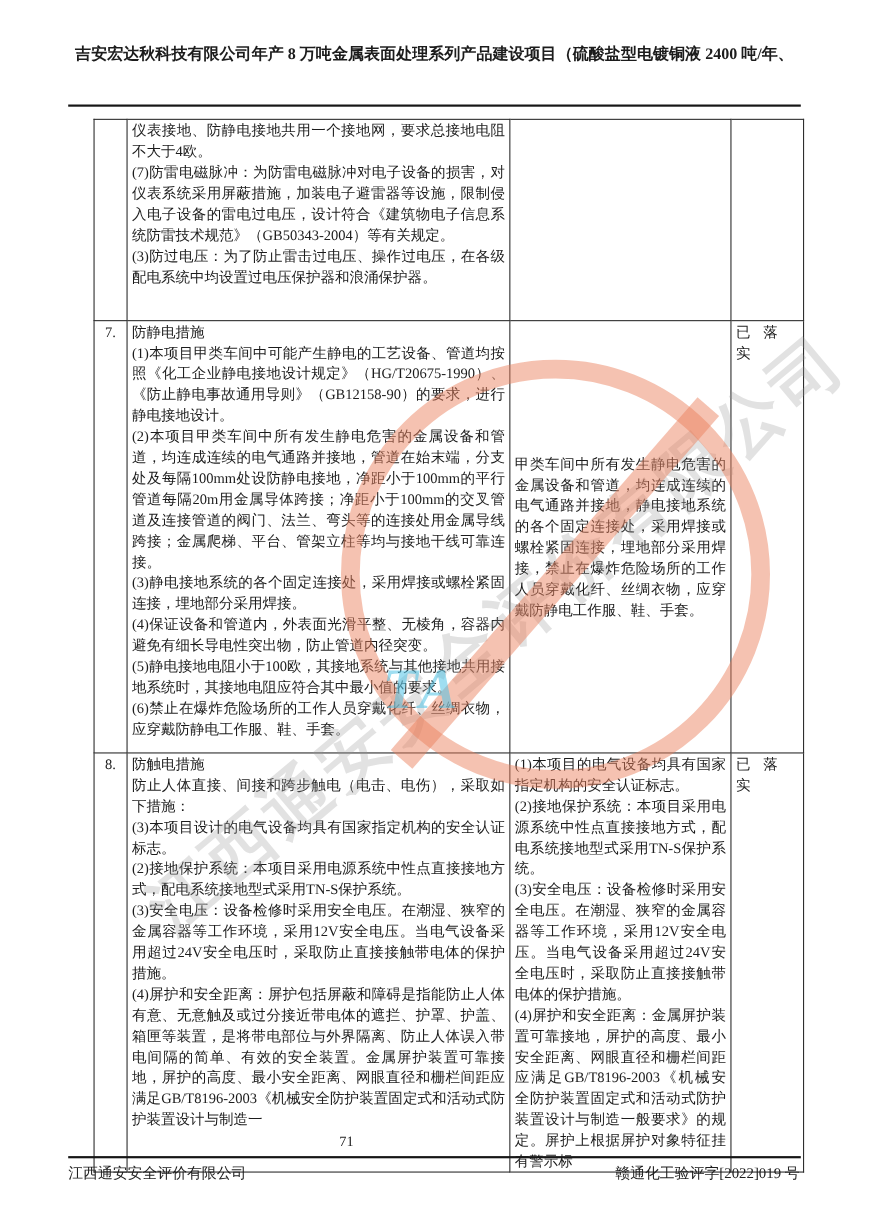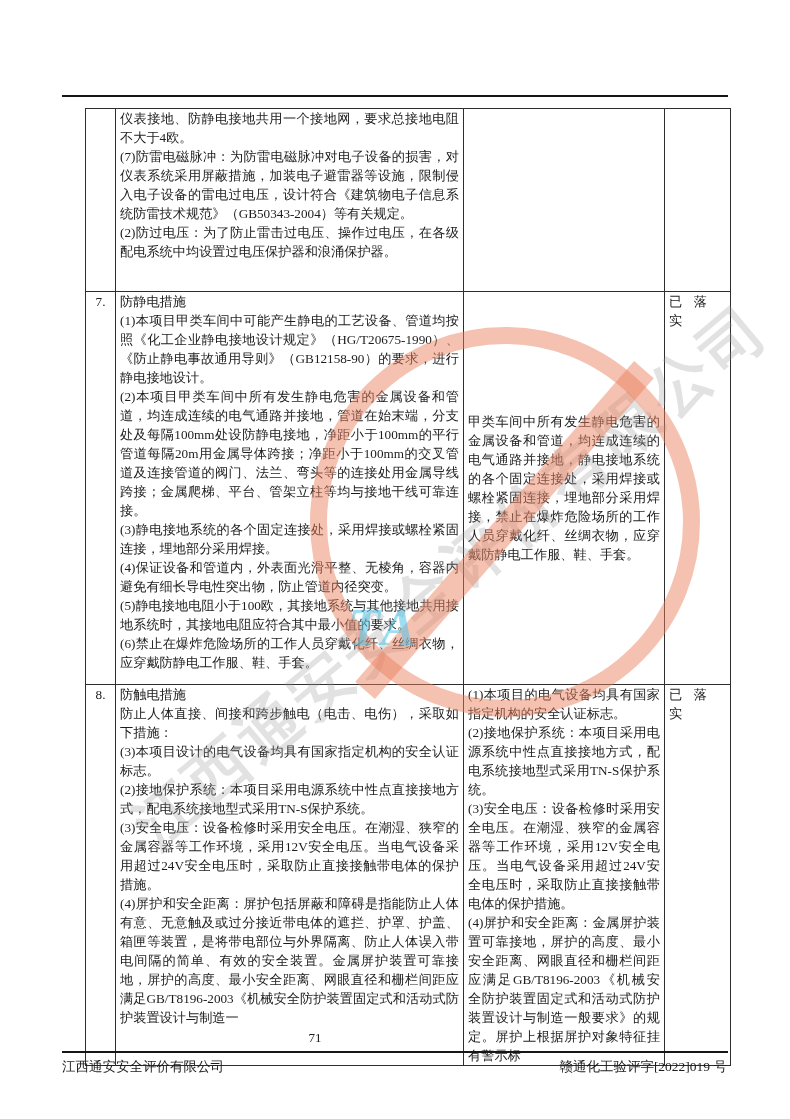--- a/index.html
+++ b/index.html
@@ -64,37 +64,38 @@
     letter-spacing:18px; color:rgba(205,55,45,0.40); white-space:nowrap;
     font-family:"Liberation Serif",serif;
   }
 </style>
 </head>
 <body>
 
 <div class="page">
 
   <div class="doc-header">
+    <div>吉安宏达秋科技有限公司年产 8 万吨金属表面处理系列产品建设项目（硫酸盐型电镀铜液 2400 吨/年、</div>
   </div>
   <div class="header-rule"></div>
 
   <table class="main">
     <colgroup>
       <col style="width:30px">
         <col style="width:348px">
         <col style="width:201px">
         <col style="width:66px">
     </colgroup>
     <tbody>
       <tr class="rowA">
         <td class="cell-num"></td>
         <td class="cell-content">
             <div class="para">仪表接地、防静电接地共用一个接地网，要求总接地电阻不大于4欧。</div>
             <div class="para">(7)防雷电磁脉冲：为防雷电磁脉冲对电子设备的损害，对仪表系统采用屏蔽措施，加装电子避雷器等设施，限制侵入电子设备的雷电过电压，设计符合《建筑物电子信息系统防雷技术规范》（GB50343-2004）等有关规定。</div>
-            <div class="para">(2)防过电压：为了防止雷击过电压、操作过电压，在各级配电系统中均设置过电压保护器和浪涌保护器。</div>
+            <div class="para">(3)防过电压：为了防止雷击过电压、操作过电压，在各级配电系统中均设置过电压保护器和浪涌保护器。</div>
           </td>
         <td class="cell-measures"></td>
         <td class="cell-status"><span class="status-text"></span></td>
       </tr>
       <tr class="row7">
         <td class="cell-num">7.</td>
         <td class="cell-content">
             <div class="para">防静电措施</div>
             <div class="para">(1)本项目甲类车间中可能产生静电的工艺设备、管道均按照《化工企业静电接地设计规定》（HG/T20675-1990）、《防止静电事故通用导则》（GB12158-90）的要求，进行静电接地设计。</div>
             <div class="para">(2)本项目甲类车间中所有发生静电危害的金属设备和管道，均连成连续的电气通路并接地，管道在始末端，分支处及每隔100mm处设防静电接地，净距小于100mm的平行管道每隔20m用金属导体跨接；净距小于100mm的交叉管道及连接管道的阀门、法兰、弯头等的连接处用金属导线跨接；金属爬梯、平台、管架立柱等均与接地干线可靠连接。</div>

